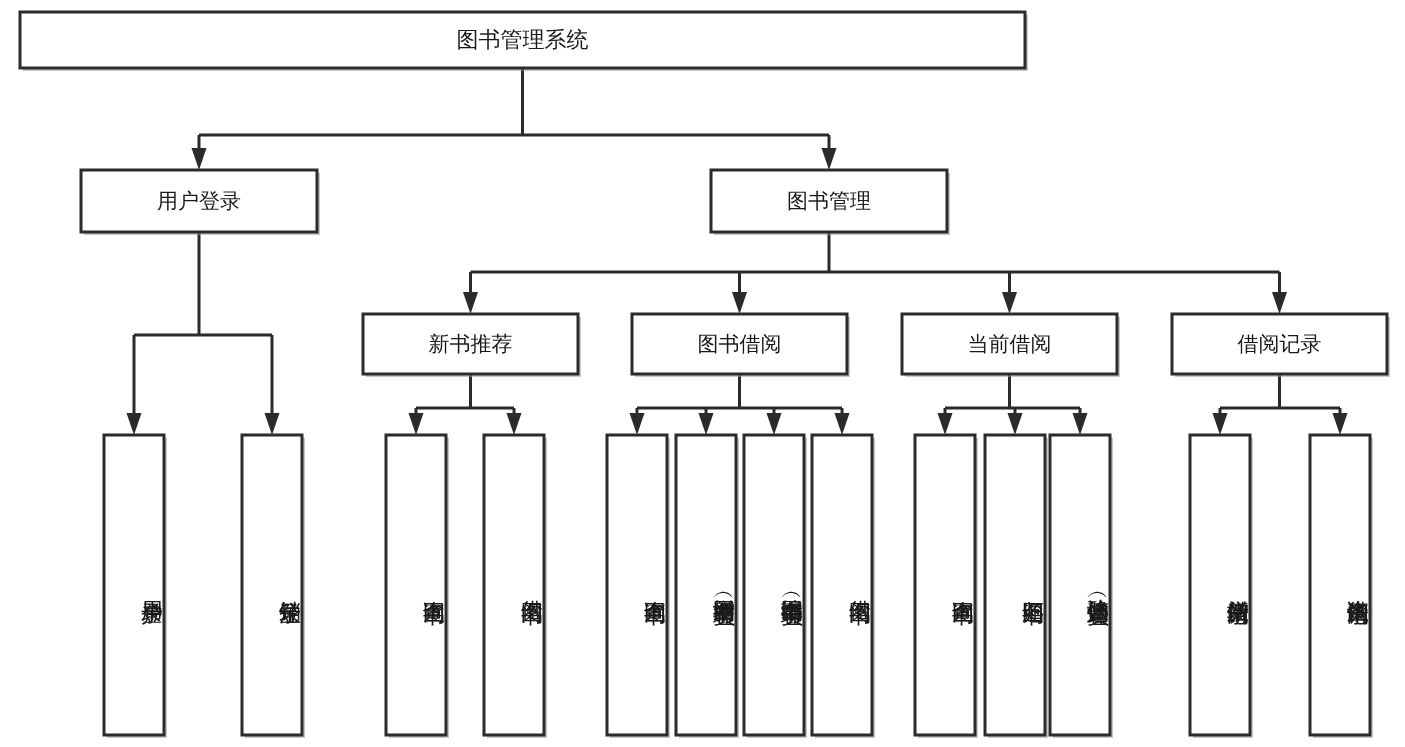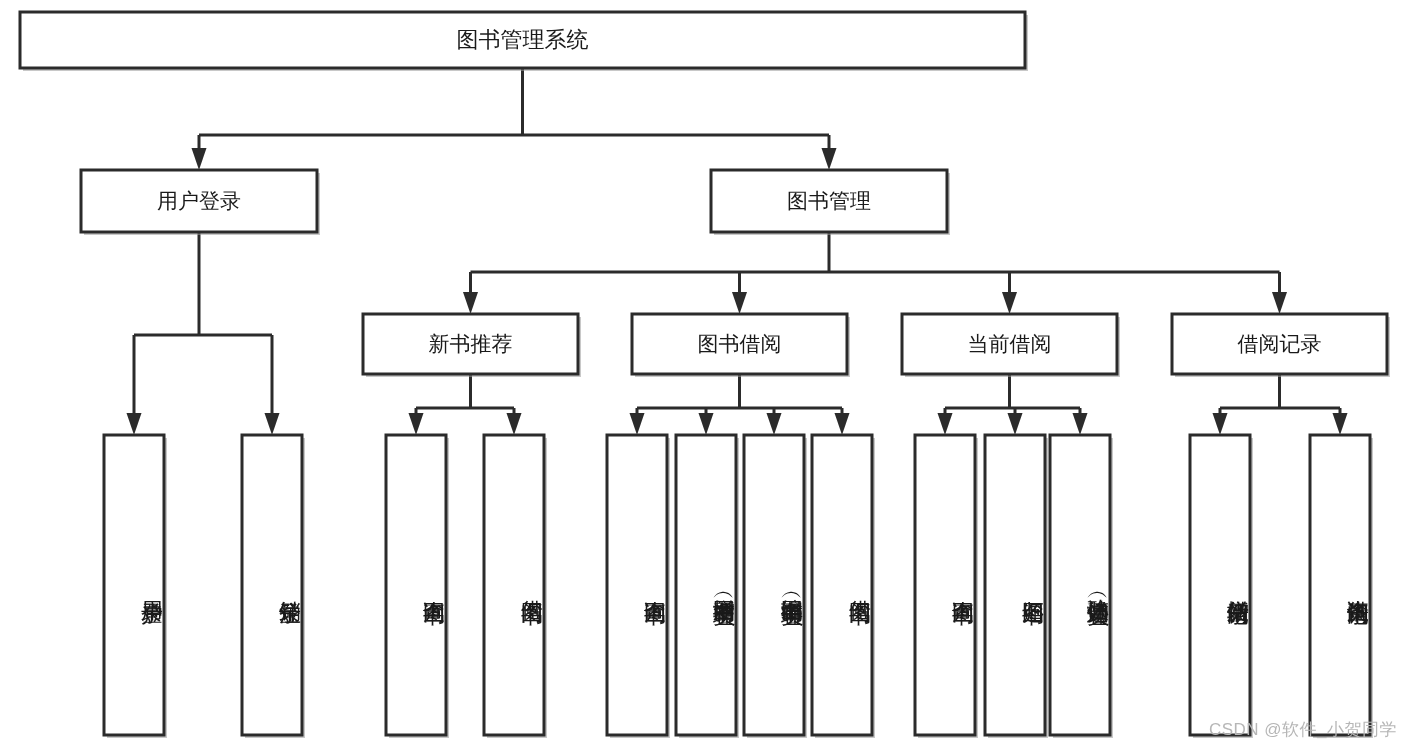--- a/index.html
+++ b/index.html
@@ -242,15 +242,14 @@
       <div class="vlabel" style="left: 676px; top: 443px; width: 60px; height: 284px;">新增图书（管理员）</div>
       <div class="vlabel" style="left: 744px; top: 443px; width: 60px; height: 284px;">编辑图书（管理员）</div>
       <div class="vlabel" style="left: 812px; top: 443px; width: 60px; height: 284px;">借阅图书</div>
       <div class="vlabel" style="left: 915px; top: 443px; width: 60px; height: 284px;">查询图书</div>
       <div class="vlabel" style="left: 985px; top: 443px; width: 60px; height: 284px;">归还图书</div>
       <div class="vlabel" style="left: 1050px; top: 443px; width: 60px; height: 284px;">确认归还（管理员）</div>
       <div class="vlabel" style="left: 1190px; top: 443px; width: 60px; height: 284px;">新增借阅记录</div>
       <div class="vlabel" style="left: 1310px; top: 443px; width: 60px; height: 284px;">查询借阅记录</div>
     </div>
 
-  <div class="watermark">CSDN @软件_小贺同学</div>
 
 </div>
 
 </body></html>

